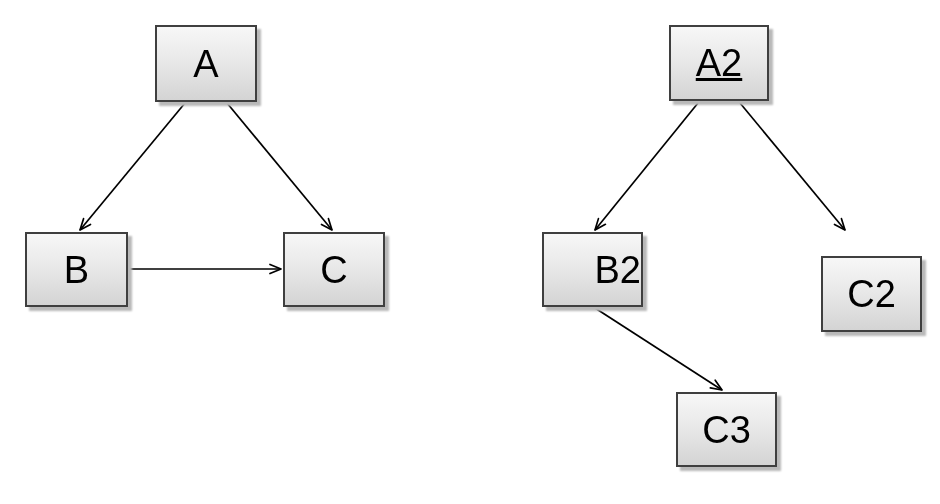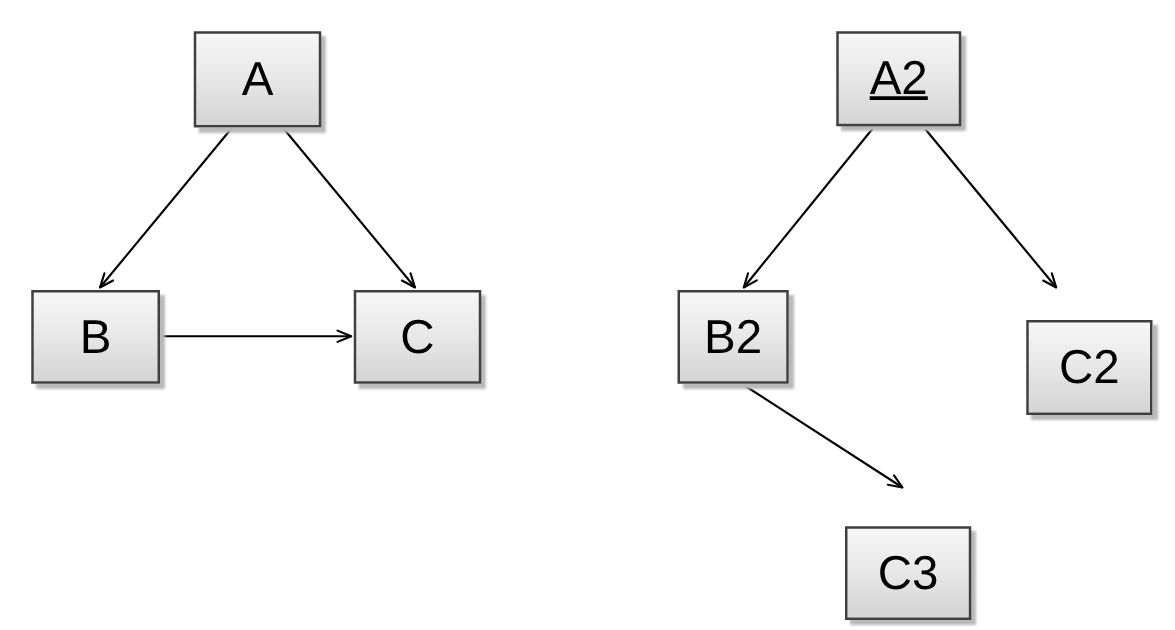--- a/index.html
+++ b/index.html
@@ -70,23 +70,23 @@
       </div>
       <div class="node" style="left: 25px; top: 232px; width: 103px; height: 75px;">
         <span class="node-label">B</span>
       </div>
       <div class="node" style="left: 283px; top: 232px; width: 102px; height: 75px;">
         <span class="node-label">C</span>
       </div>
       <div class="node" style="left: 669px; top: 25px; width: 100px; height: 76px; text-decoration: underline;">
         <span class="node-label">A2</span>
       </div>
-      <div class="node" style="left: 542px; top: 232px; width: 89px; height: 75px;">
+      <div class="node" style="left: 542px; top: 232px; width: 101px; height: 75px; justify-content: flex-end;">
         <span class="node-label">B2</span>
       </div>
       <div class="node" style="left: 821px; top: 232px; width: 101px; height: 76px; margin-top: 24px;">
         <span class="node-label">C2</span>
       </div>
-      <div class="node" style="left: 676px; top: 392px; width: 101px; height: 75px; margin-top: 29px;">
+      <div class="node" style="left: 676px; top: 392px; width: 101px; height: 75px;">
         <span class="node-label">C3</span>
       </div>
     </div>
 </div>
 
 </body></html>

